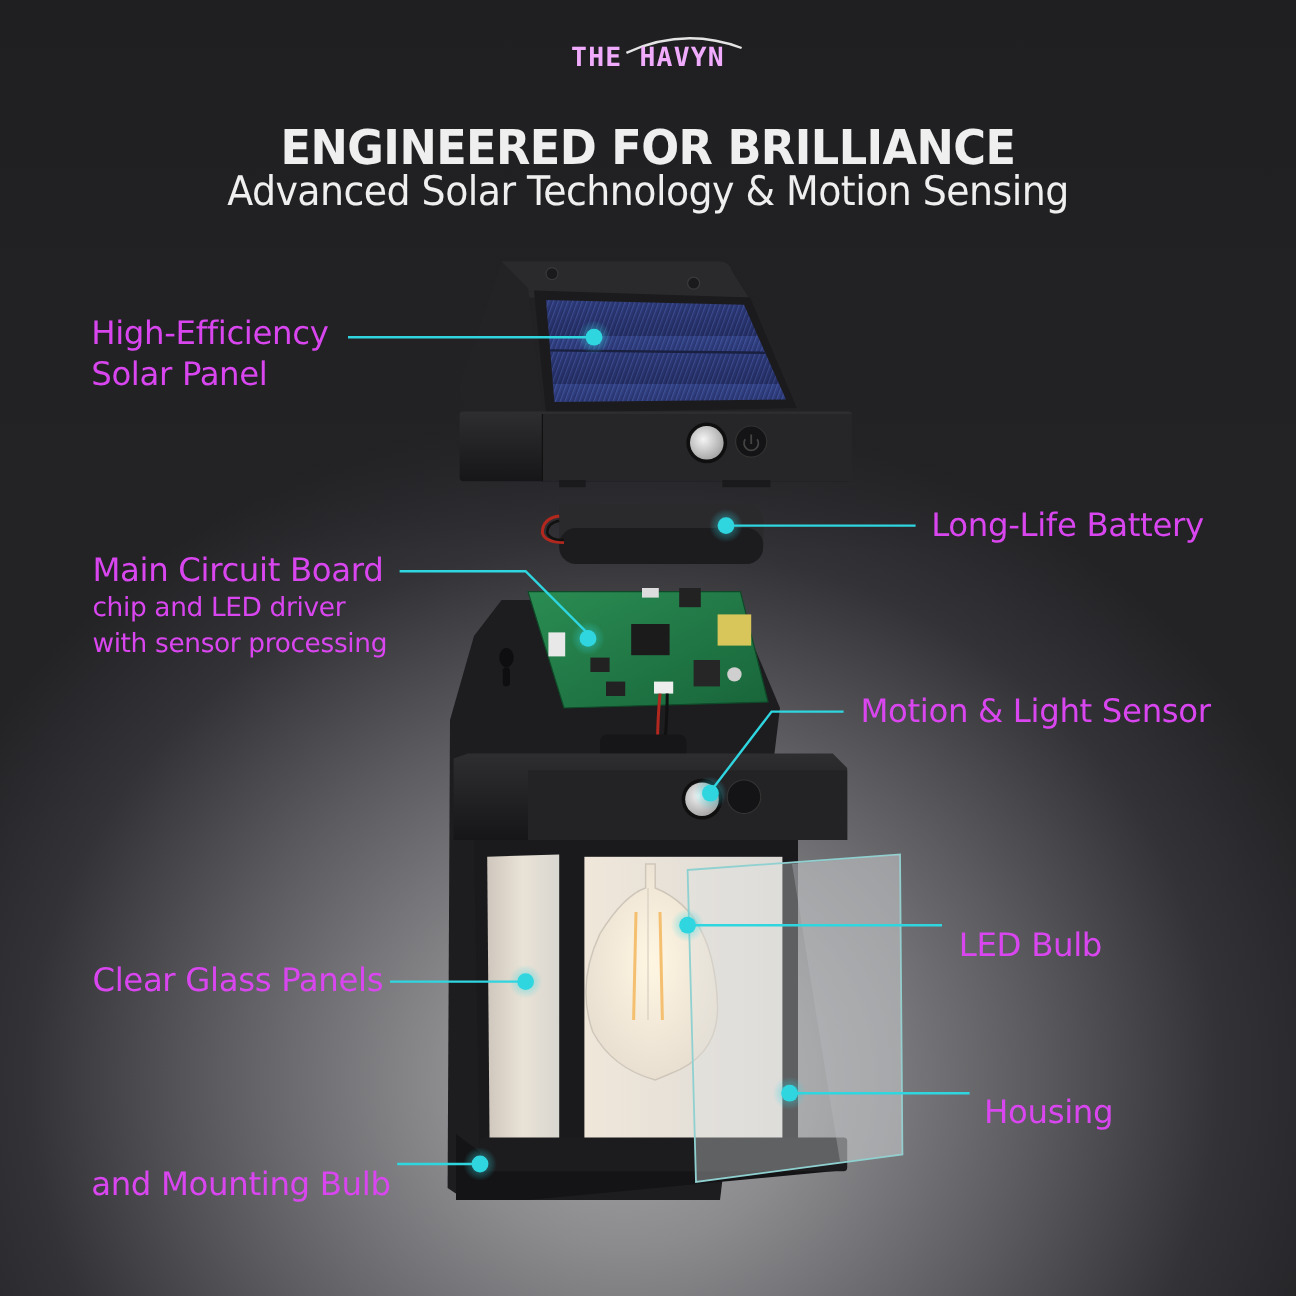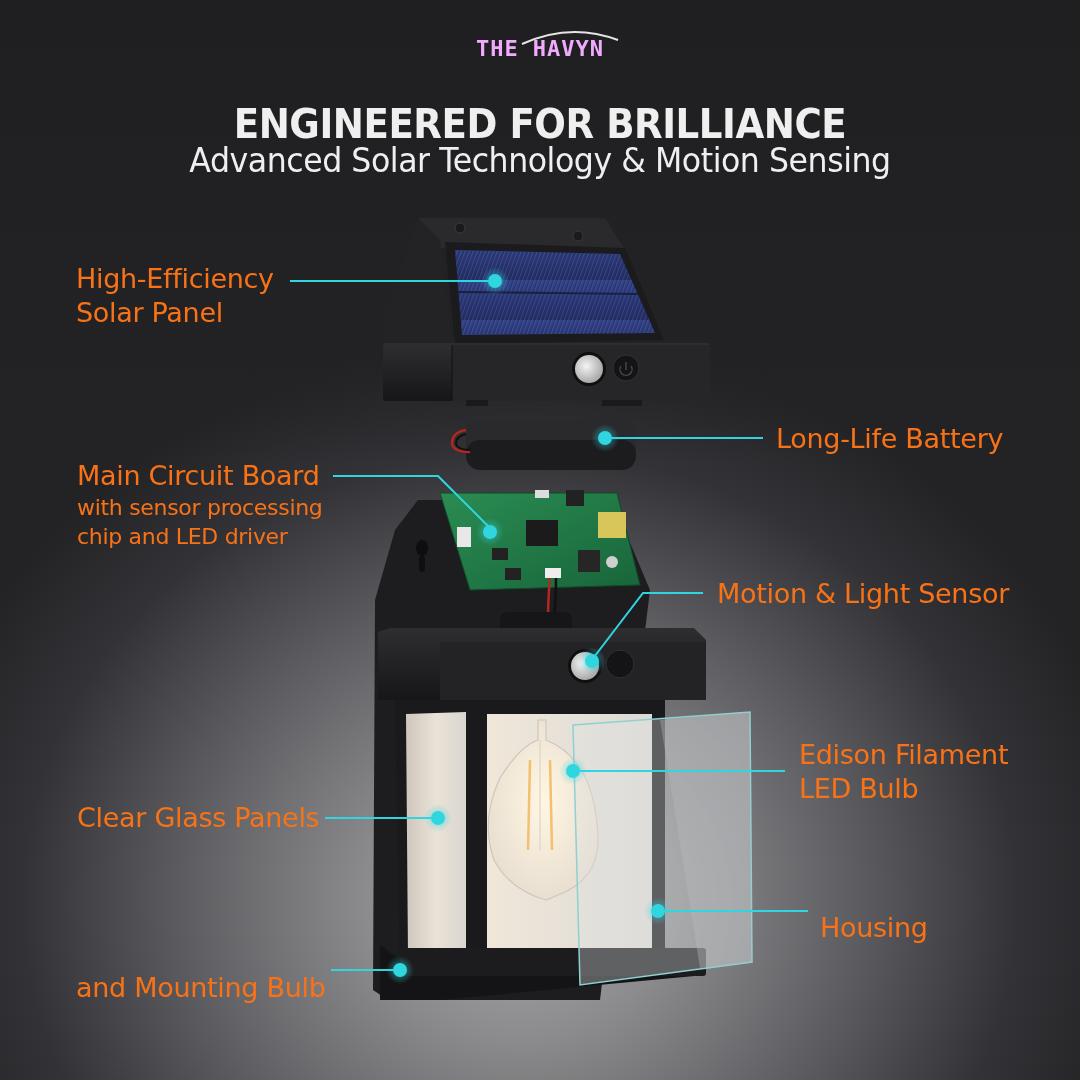--- a/index.html
+++ b/index.html
@@ -32,21 +32,21 @@
     font-size: 40px; color: #efefef; letter-spacing: -0.5px;
     transform: scaleX(0.93);
   }
   .subtitle {
     position: absolute; left: 0; top: 140px; width: 1080px; text-align: center;
     font-family: "DejaVu Sans", sans-serif; font-size: 34px; color: #efefef;
     letter-spacing: -0.5px; transform: scaleX(0.93);
   }
   .label {
     position: absolute; font-family: "DejaVu Sans", sans-serif;
-    font-size: 27px; line-height: 34px; color: #f97316; white-space: nowrap;
+    font-size: 27px; line-height: 34px; color: #d946ef; white-space: nowrap;
     letter-spacing: -0.3px;
   }
   .label .sub { font-size: 22px; line-height: 30px; display: block; }
   .art { position: absolute; left: 0; top: 0; }
 </style>
 </head>
 <body>
 
 <div class="bg-top"></div>
 
@@ -239,30 +239,30 @@
   <span>High-Efficiency</span><br>
   <span>Solar Panel</span>
 </div>
 
 <div class="label" style="left:776px; top:422px;">
   <span>Long-Life Battery</span>
 </div>
 
 <div class="label" style="left:77px; top:459px;">
   <span>Main Circuit Board</span>
+  <span class="sub" style="margin-top:-1px;">chip and LED driver</span>
   <span class="sub">with sensor processing</span>
-  <span class="sub" style="margin-top:-1px;">chip and LED driver</span>
 </div>
 
 <div class="label" style="left:717px; top:577px;">
   <span>Motion &amp; Light Sensor</span>
 </div>
 
 <div class="label" style="left:799px; top:738px;">
-  <span>Edison Filament</span><br>
+  <br>
   <span>LED Bulb</span>
 </div>
 
 <div class="label" style="left:77px; top:801px;">
   <span>Clear Glass Panels</span>
 </div>
 
 <div class="label" style="left:820px; top:877px;">
   <br>
   <span>Housing</span>

